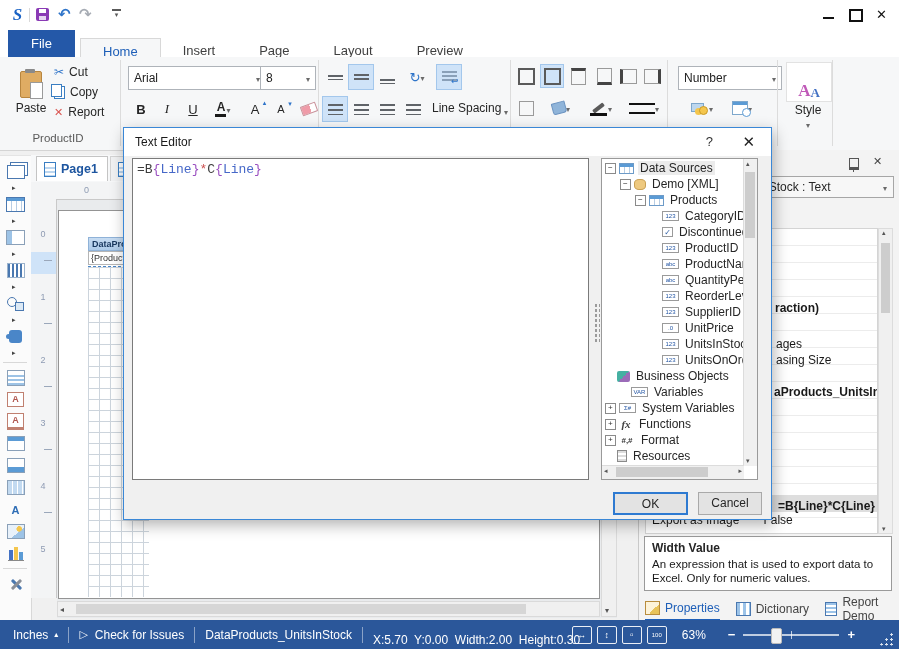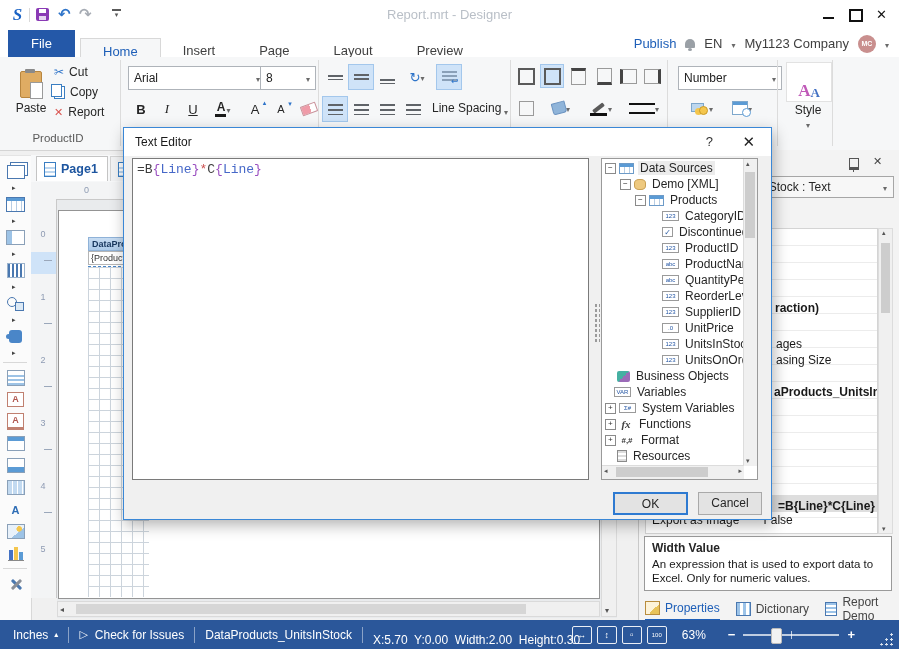--- a/index.html
+++ b/index.html
@@ -250,44 +250,34 @@
 
 <div id="app">
 
   <div class="titlebar">
     <div class="logo"></div>
     <div class="qat-sep"></div>
     <div class="ic-save"></div>
     <div class="ic-undo"></div>
     <div class="ic-redo"></div>
     <div class="ic-qat"></div>
-    <div class="win-title">Report.mrt  - Designer</div>
     <div class="win-min"></div>
     <div class="win-max"></div>
     <div class="win-close"></div>
   </div>
 
   <div class="tabrow">
     <div class="file-tab">File</div>
     <div id="rtabs">
         <div class="rtab on">Home</div>
         <div class="rtab">Insert</div>
         <div class="rtab">Page</div>
         <div class="rtab">Layout</div>
         <div class="rtab">Preview</div>
       </div>
-    <div class="nav-right">
-      <span class="publish">Publish</span>
-      <span class="bell"></span>
-      <span class="lang">EN</span>
-      <span class="car"></span>
-      <span class="account">My1123 Company</span>
-      <span class="avatar">MC</span>
-      <span class="car"></span>
-    </div>
   </div>
 
   <div class="ribbon">
     <div class="paste-btn">
       <div class="ic-paste"></div>
       <div>Paste</div>
     </div>
     <div class="cc-btn" style="top:6px;">
         <span class="ic-cut"></span>
         <span>Cut</span>
@@ -643,21 +633,21 @@
           <div class="trow" style="padding-left: 48px;">
             <div class="texp-sp"></div>
             <div class="tico ti-badge">123</div>
             <div class="tlbl">UnitsOnOrder</div>
           </div>
           <div class="trow" style="padding-left: 3px;">
             <div class="texp-sp"></div>
             <div class="tico ti-biz"></div>
             <div class="tlbl">Business Objects</div>
           </div>
-          <div class="trow" style="padding-left: 0;">
+          <div class="trow" style="padding-left: 17px;">
             <div class="texp-sp"></div>
             <div class="tico ti-badge">VAR</div>
             <div class="tlbl">Variables</div>
           </div>
           <div class="trow" style="padding-left: 3px;">
             <div class="texp">+</div>
             <div class="tico ti-badge">Σ#</div>
             <div class="tlbl">System Variables</div>
           </div>
           <div class="trow" style="padding-left: 3px;">

